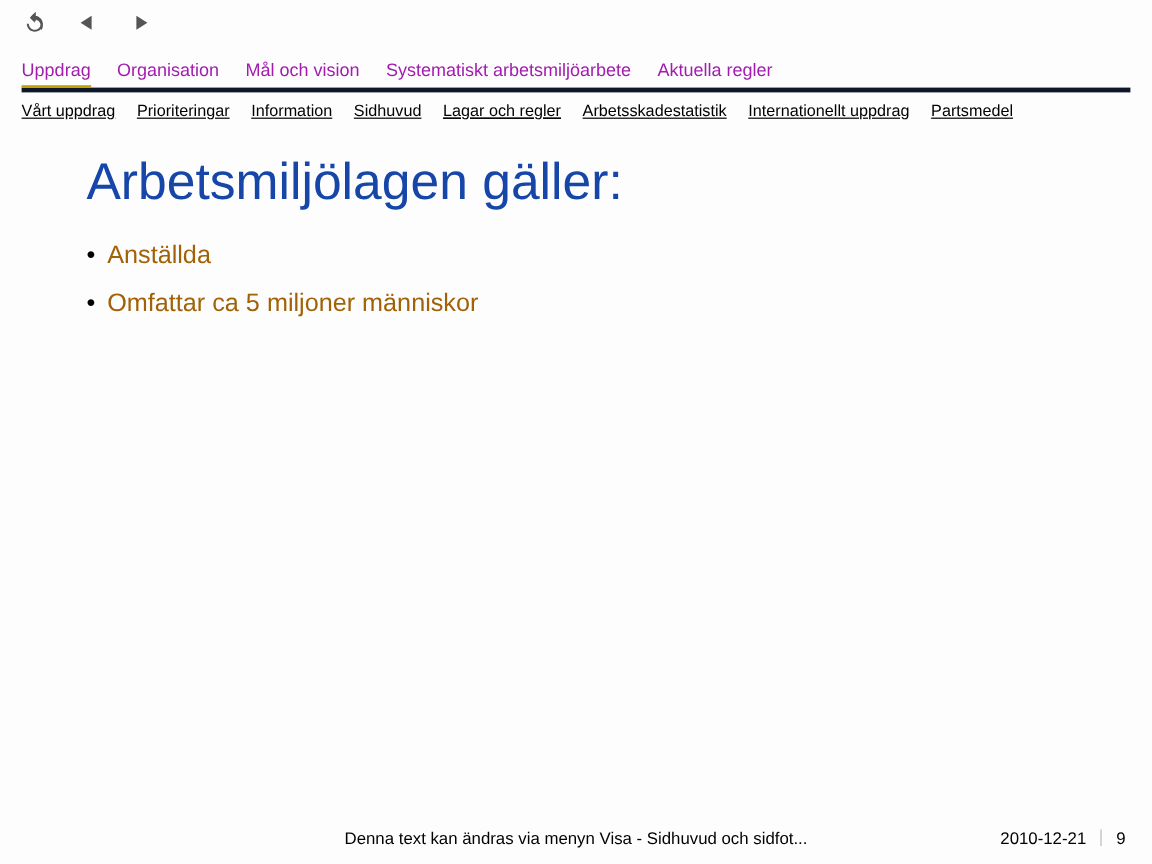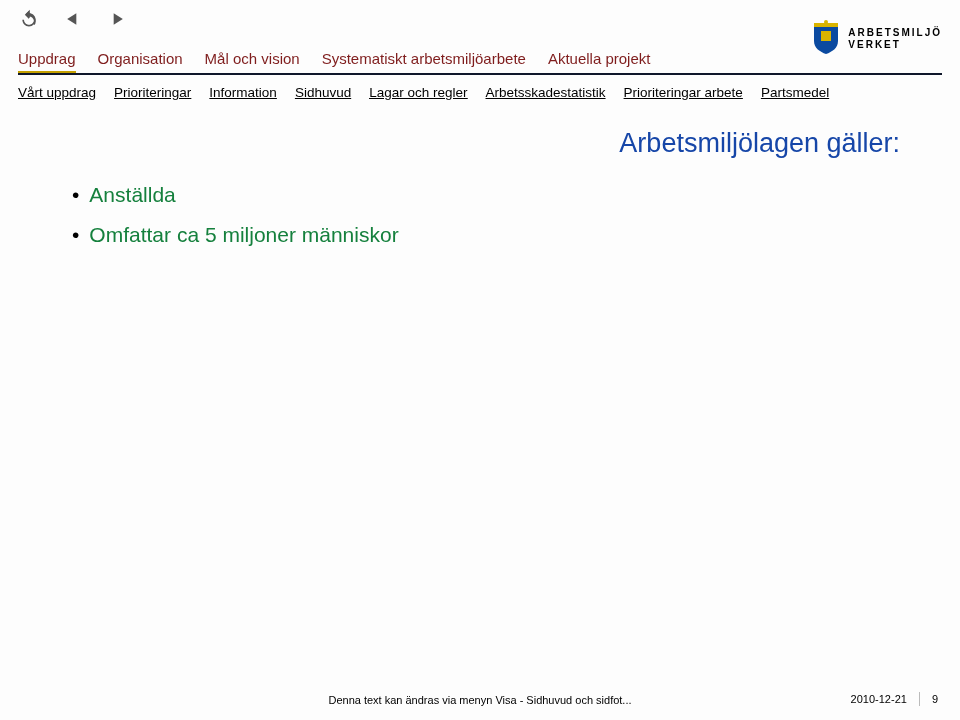--- a/index.html
+++ b/index.html
@@ -10,37 +10,37 @@
   .tb { position: absolute; top: 8px; left: 18px; display: flex; gap: 22px; align-items: center; }
   .tb .ico { width: 22px; height: 22px; display: flex; align-items: center; justify-content: center; color: #555; }
   .tb .ico svg { width: 20px; height: 20px; fill: #555; }
 
   
   .logo { position: absolute; top: 20px; right: 18px; display: flex; align-items: center; gap: 8px; }
   .crest { width: 28px; height: 34px; }
   .logo-text { display: flex; flex-direction: column; font-size: 10px; letter-spacing: 2px; color: #000; font-weight: 600; line-height: 1.25; }
 
   
-  .nav1 { position: absolute; top: 50px; left: 18px; right: 18px; display: flex; gap: 22px; font-size: 15px; color: #7f1d1d; border-bottom: 2px solid #0f172a; padding-bottom: 6px; }
+  .nav1 { position: absolute; top: 50px; left: 18px; right: 18px; display: flex; gap: 22px; font-size: 15px; color: #a21caf; border-bottom: 4px solid #0f172a; padding-bottom: 6px; }
   .nav1 .item { cursor: pointer; }
   .nav1 .item.active { border-bottom: 2px solid #c4a000; padding-bottom: 4px; margin-bottom: -6px; }
 
   
   .nav2 { position: absolute; top: 85px; left: 18px; right: 18px; display: flex; gap: 18px; font-size: 13.5px; color: #000; text-decoration: underline; }
   .nav2 .item { cursor: pointer; }
   .nav2 .item.active { text-decoration: underline; }
 
   
   .content { position: absolute; top: 128px; left: 72px; right: 60px; }
-  .heading { font-size: 27px; color: #1646a8; font-weight: 400; margin-bottom: 16px; text-align: right; }
-  .bullets { list-style: none; font-size: 21px; line-height: 1.9; color: #15803d; }
+  .heading { font-size: 43px; color: #1646a8; font-weight: 400; margin-bottom: 16px; }
+  .bullets { list-style: none; font-size: 21px; line-height: 1.9; color: #a16207; }
   .bullets li::before { content: "•"; color: #000; margin-right: 10px; }
 
   
-  .footer { position: absolute; bottom: 14px; left: 0; right: 0; display: flex; justify-content: center; align-items: flex-end; font-size: 11px; color: #000; }
+  .footer { position: absolute; bottom: 14px; left: 0; right: 0; display: flex; justify-content: center; align-items: flex-end; font-size: 14px; color: #000; }
   .footer .note { }
   .footer .meta { position: absolute; right: 22px; display: flex; align-items: center; gap: 12px; }
   .footer .sep { width: 1px; height: 14px; background: #bbb; }
 </style>
 </head>
 <body>
 
 <div class="slide">
 
   <div class="tb">
@@ -57,51 +57,37 @@
           <path d="M16 5v14l-11-7z"></path>
         </svg>
     </span>
     <span class="ico">
       <svg viewBox="0 0 24 24">
           <path d="M8 5v14l11-7z"></path>
         </svg>
     </span>
   </div>
 
-  <div class="logo">
-    <span>
-      <svg class="crest" viewBox="0 0 28 34">
-        <path d="M2 3h24v18c0 7-6 11-12 13C8 32 2 28 2 21V3z" fill="#0b4aa0"></path>
-        <path d="M2 3h24v4H2z" fill="#d9b400"></path>
-        <circle cx="14" cy="2" r="2" fill="#d9b400"></circle>
-        <path d="M9 11h10v10H9z" fill="#d9b400"></path>
-      </svg>
-    </span>
-    <span class="logo-text">
-      <span>ARBETSMILJÖ</span>
-      <span>VERKET</span>
-    </span>
-  </div>
 
   <div class="nav1">
     <span class="item active">Uppdrag</span>
     <span class="item">Organisation</span>
     <span class="item">Mål och vision</span>
     <span class="item">Systematiskt arbetsmiljöarbete</span>
-    <span class="item">Aktuella projekt</span>
+    <span class="item">Aktuella regler</span>
   </div>
 
   <div class="nav2">
     <span class="item">Vårt uppdrag</span>
     <span class="item">Prioriteringar</span>
     <span class="item">Information</span>
     <span class="item">Sidhuvud</span>
     <span class="item active">Lagar och regler</span>
     <span class="item">Arbetsskadestatistik</span>
-    <span class="item">Prioriteringar arbete</span>
+    <span class="item">Internationellt uppdrag</span>
     <span class="item">Partsmedel</span>
   </div>
 
   <div class="content">
     <h1 class="heading">Arbetsmiljölagen gäller:</h1>
     <ul class="bullets">
       <li>Anställda</li>
       <li>Omfattar ca 5 miljoner människor</li>
     </ul>
   </div>

